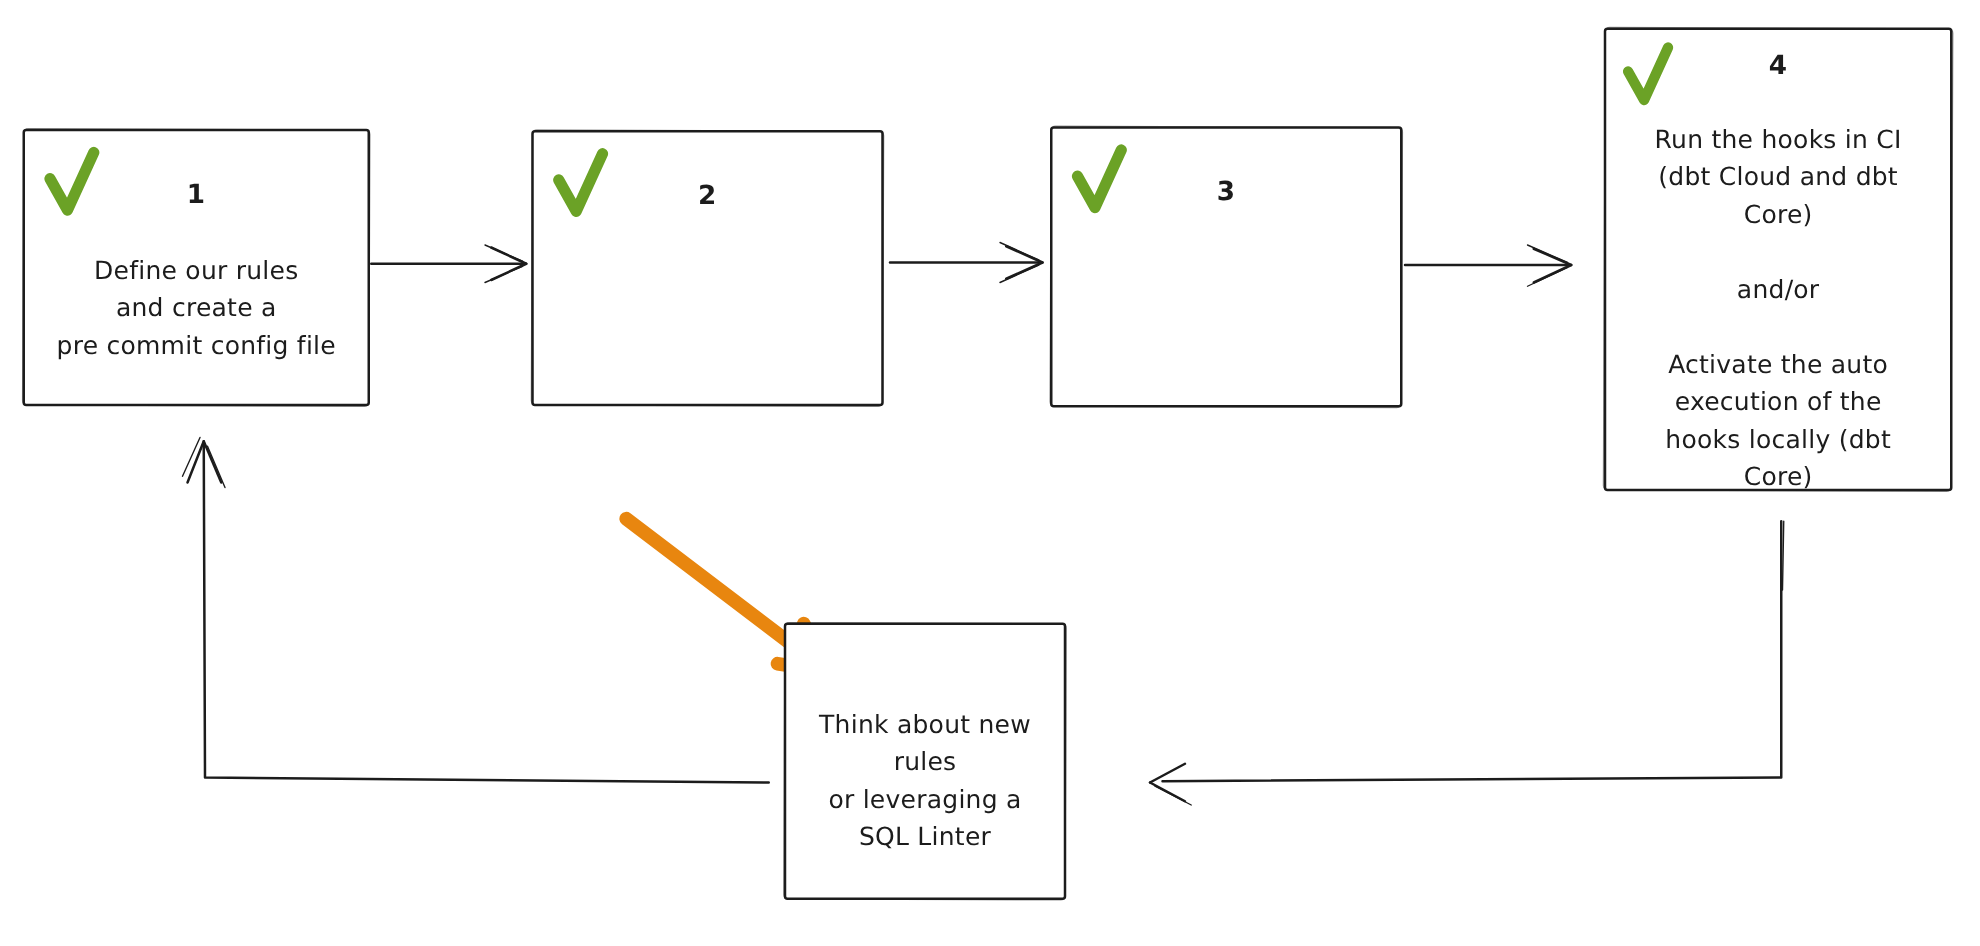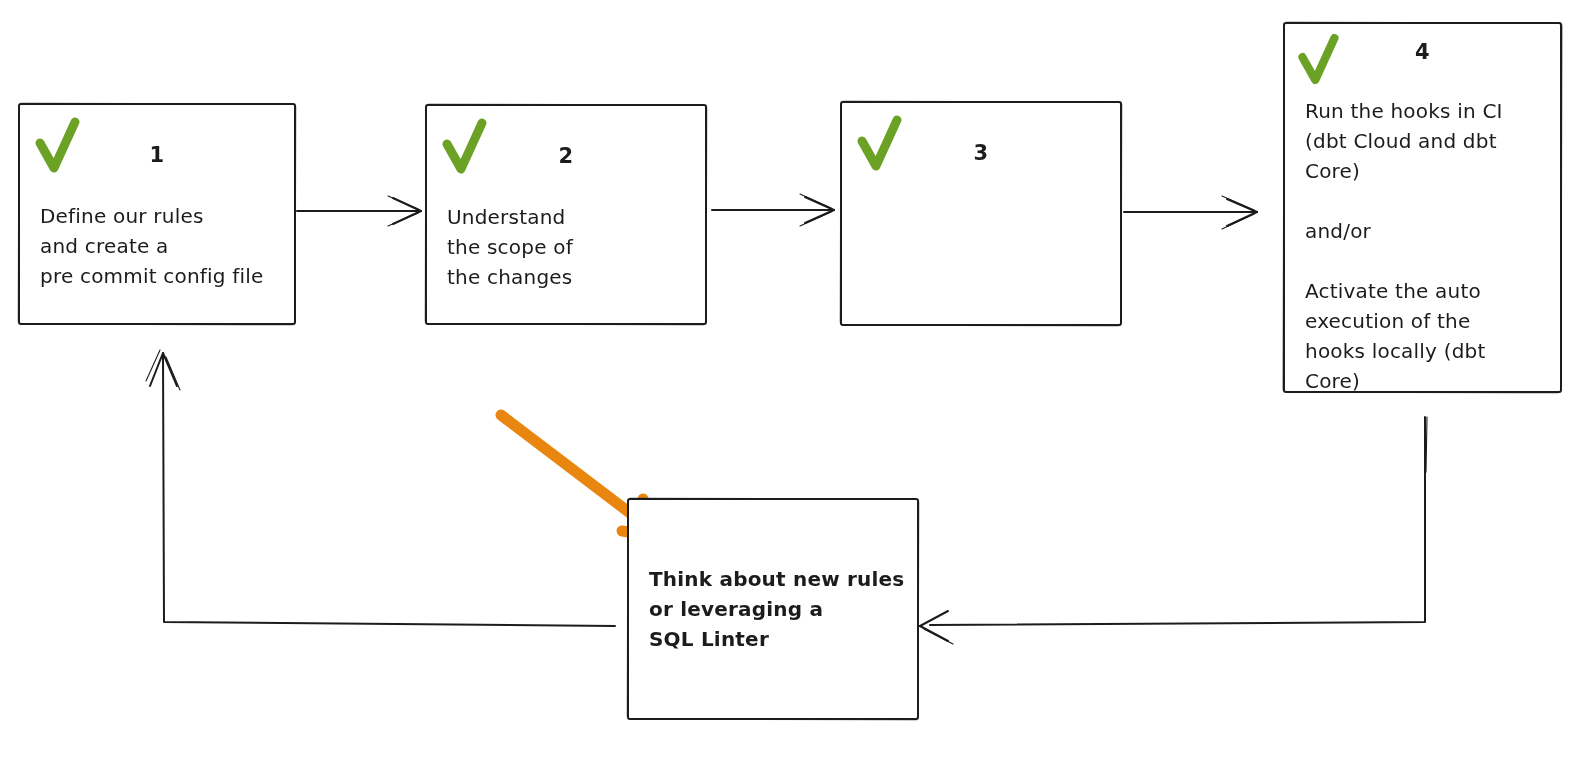--- a/index.html
+++ b/index.html
@@ -39,22 +39,22 @@
     position:absolute;
     top:38px;left:0;right:0;
     text-align:center;
     font-size:21px;
     font-weight:bold;
     letter-spacing:.5px;
   }
   .box4 .num{top:16px;}
   .box-text{
     position:absolute;
-    left:20px;right:4px;
-    text-align:left;
+    left:4px;right:4px;
+    text-align:center;
     font-size:20px;
     line-height:30px;
     letter-spacing:.2px;
     white-space:pre-line;
   }
   .t1{top:96px;}          
   .box4 .box-text{top:72px;line-height:30px;}
   .loopbox .box-text{top:64px;}
   svg.overlay{
     position:absolute;top:0;left:0;
@@ -127,23 +127,20 @@
     <div class="box-text t1">Define our rules
 and create a
 pre commit config file</div>
   </div>
 
   <div class="box" style="left:425px;top:104px;width:282px;height:221px;">
     <svg class="check" viewBox="0 0 46 56">
       <polyline class="checkstroke" points="6,26 20,51 41,5"></polyline>
     </svg>
     <div class="num">2</div>
-    <div class="box-text t1">Understand
-the scope of
-the changes</div>
   </div>
 
   <div class="box" style="left:840px;top:101px;width:282px;height:225px;">
     <svg class="check" viewBox="0 0 46 56">
       <polyline class="checkstroke" points="6,26 20,51 41,5"></polyline>
     </svg>
     <div class="num">3</div>
   </div>
 
   <div class="box box4" style="left:1283px;top:22px;width:279px;height:371px;">
@@ -156,19 +153,19 @@
 Core)
 
 and/or
 
 Activate the auto
 execution of the
 hooks locally (dbt
 Core)</div>
   </div>
 
-  <div class="box loopbox" style="left:627px;top:498px;width:292px;height:222px;font-weight:bold;">
+  <div class="box loopbox" style="left:627px;top:498px;width:226px;height:222px;">
     <div class="box-text">Think about new rules
 or leveraging a
 SQL Linter</div>
   </div>
 
 </div>
 
 </body></html>

